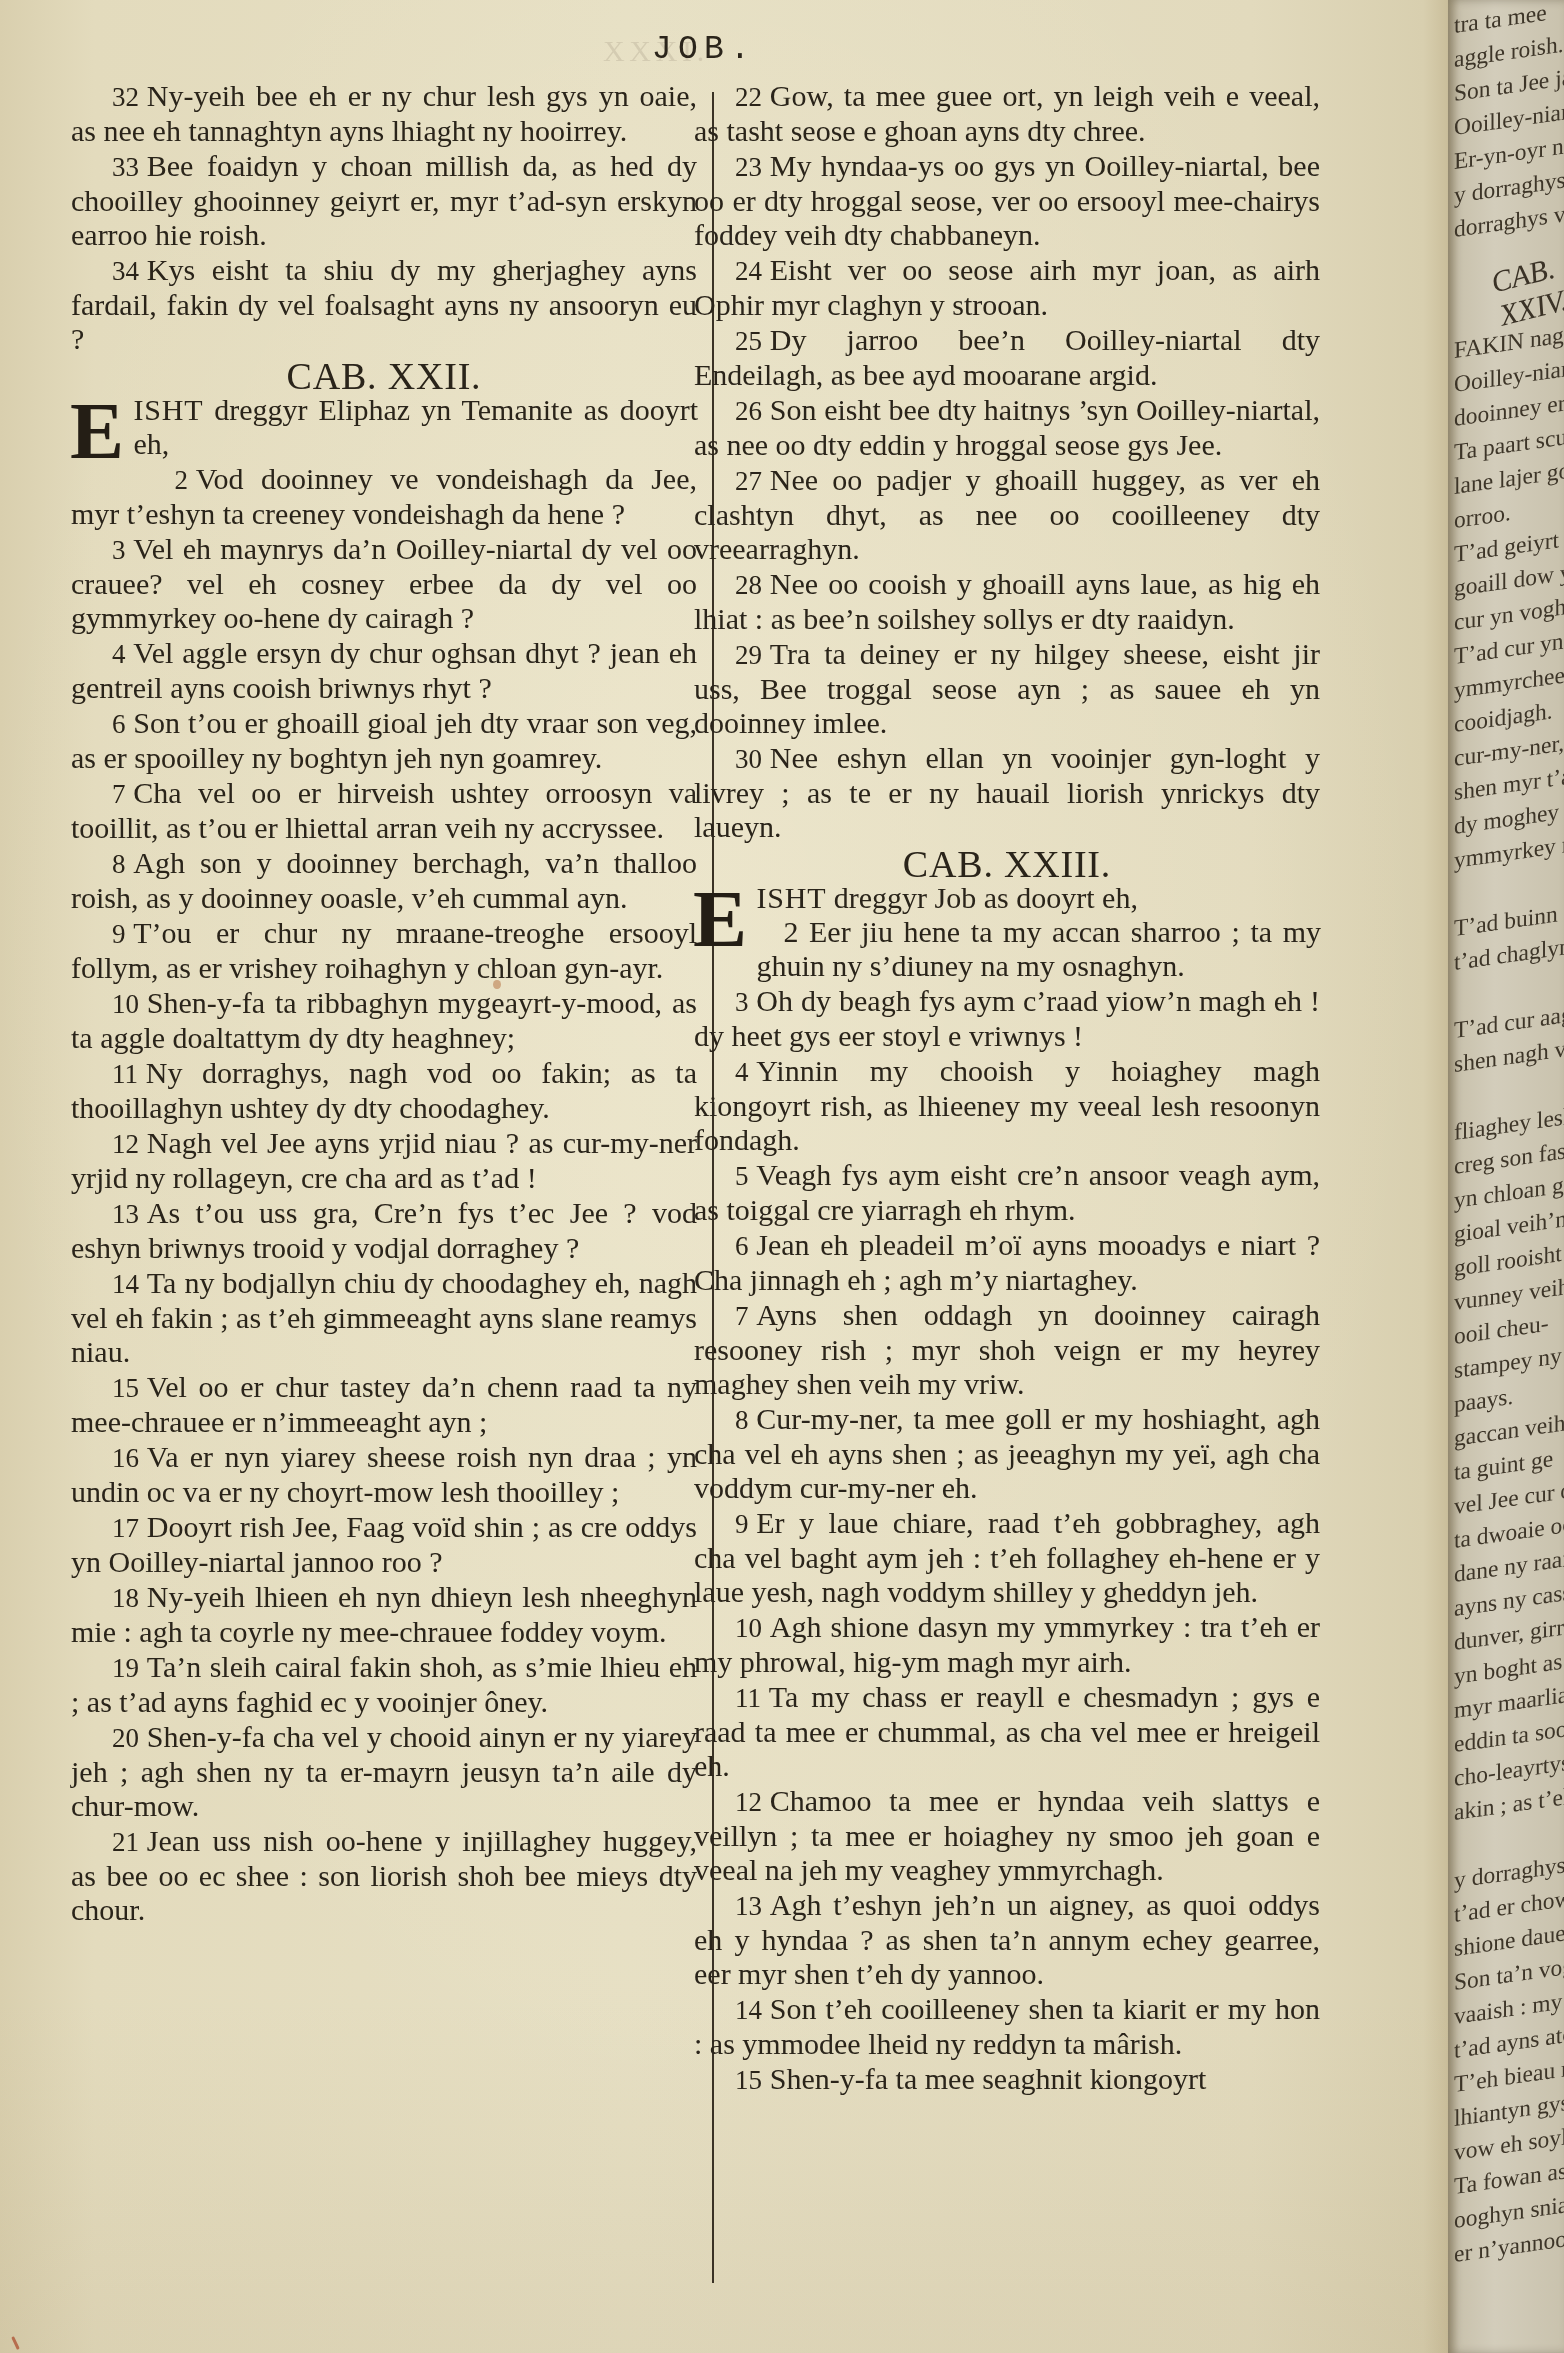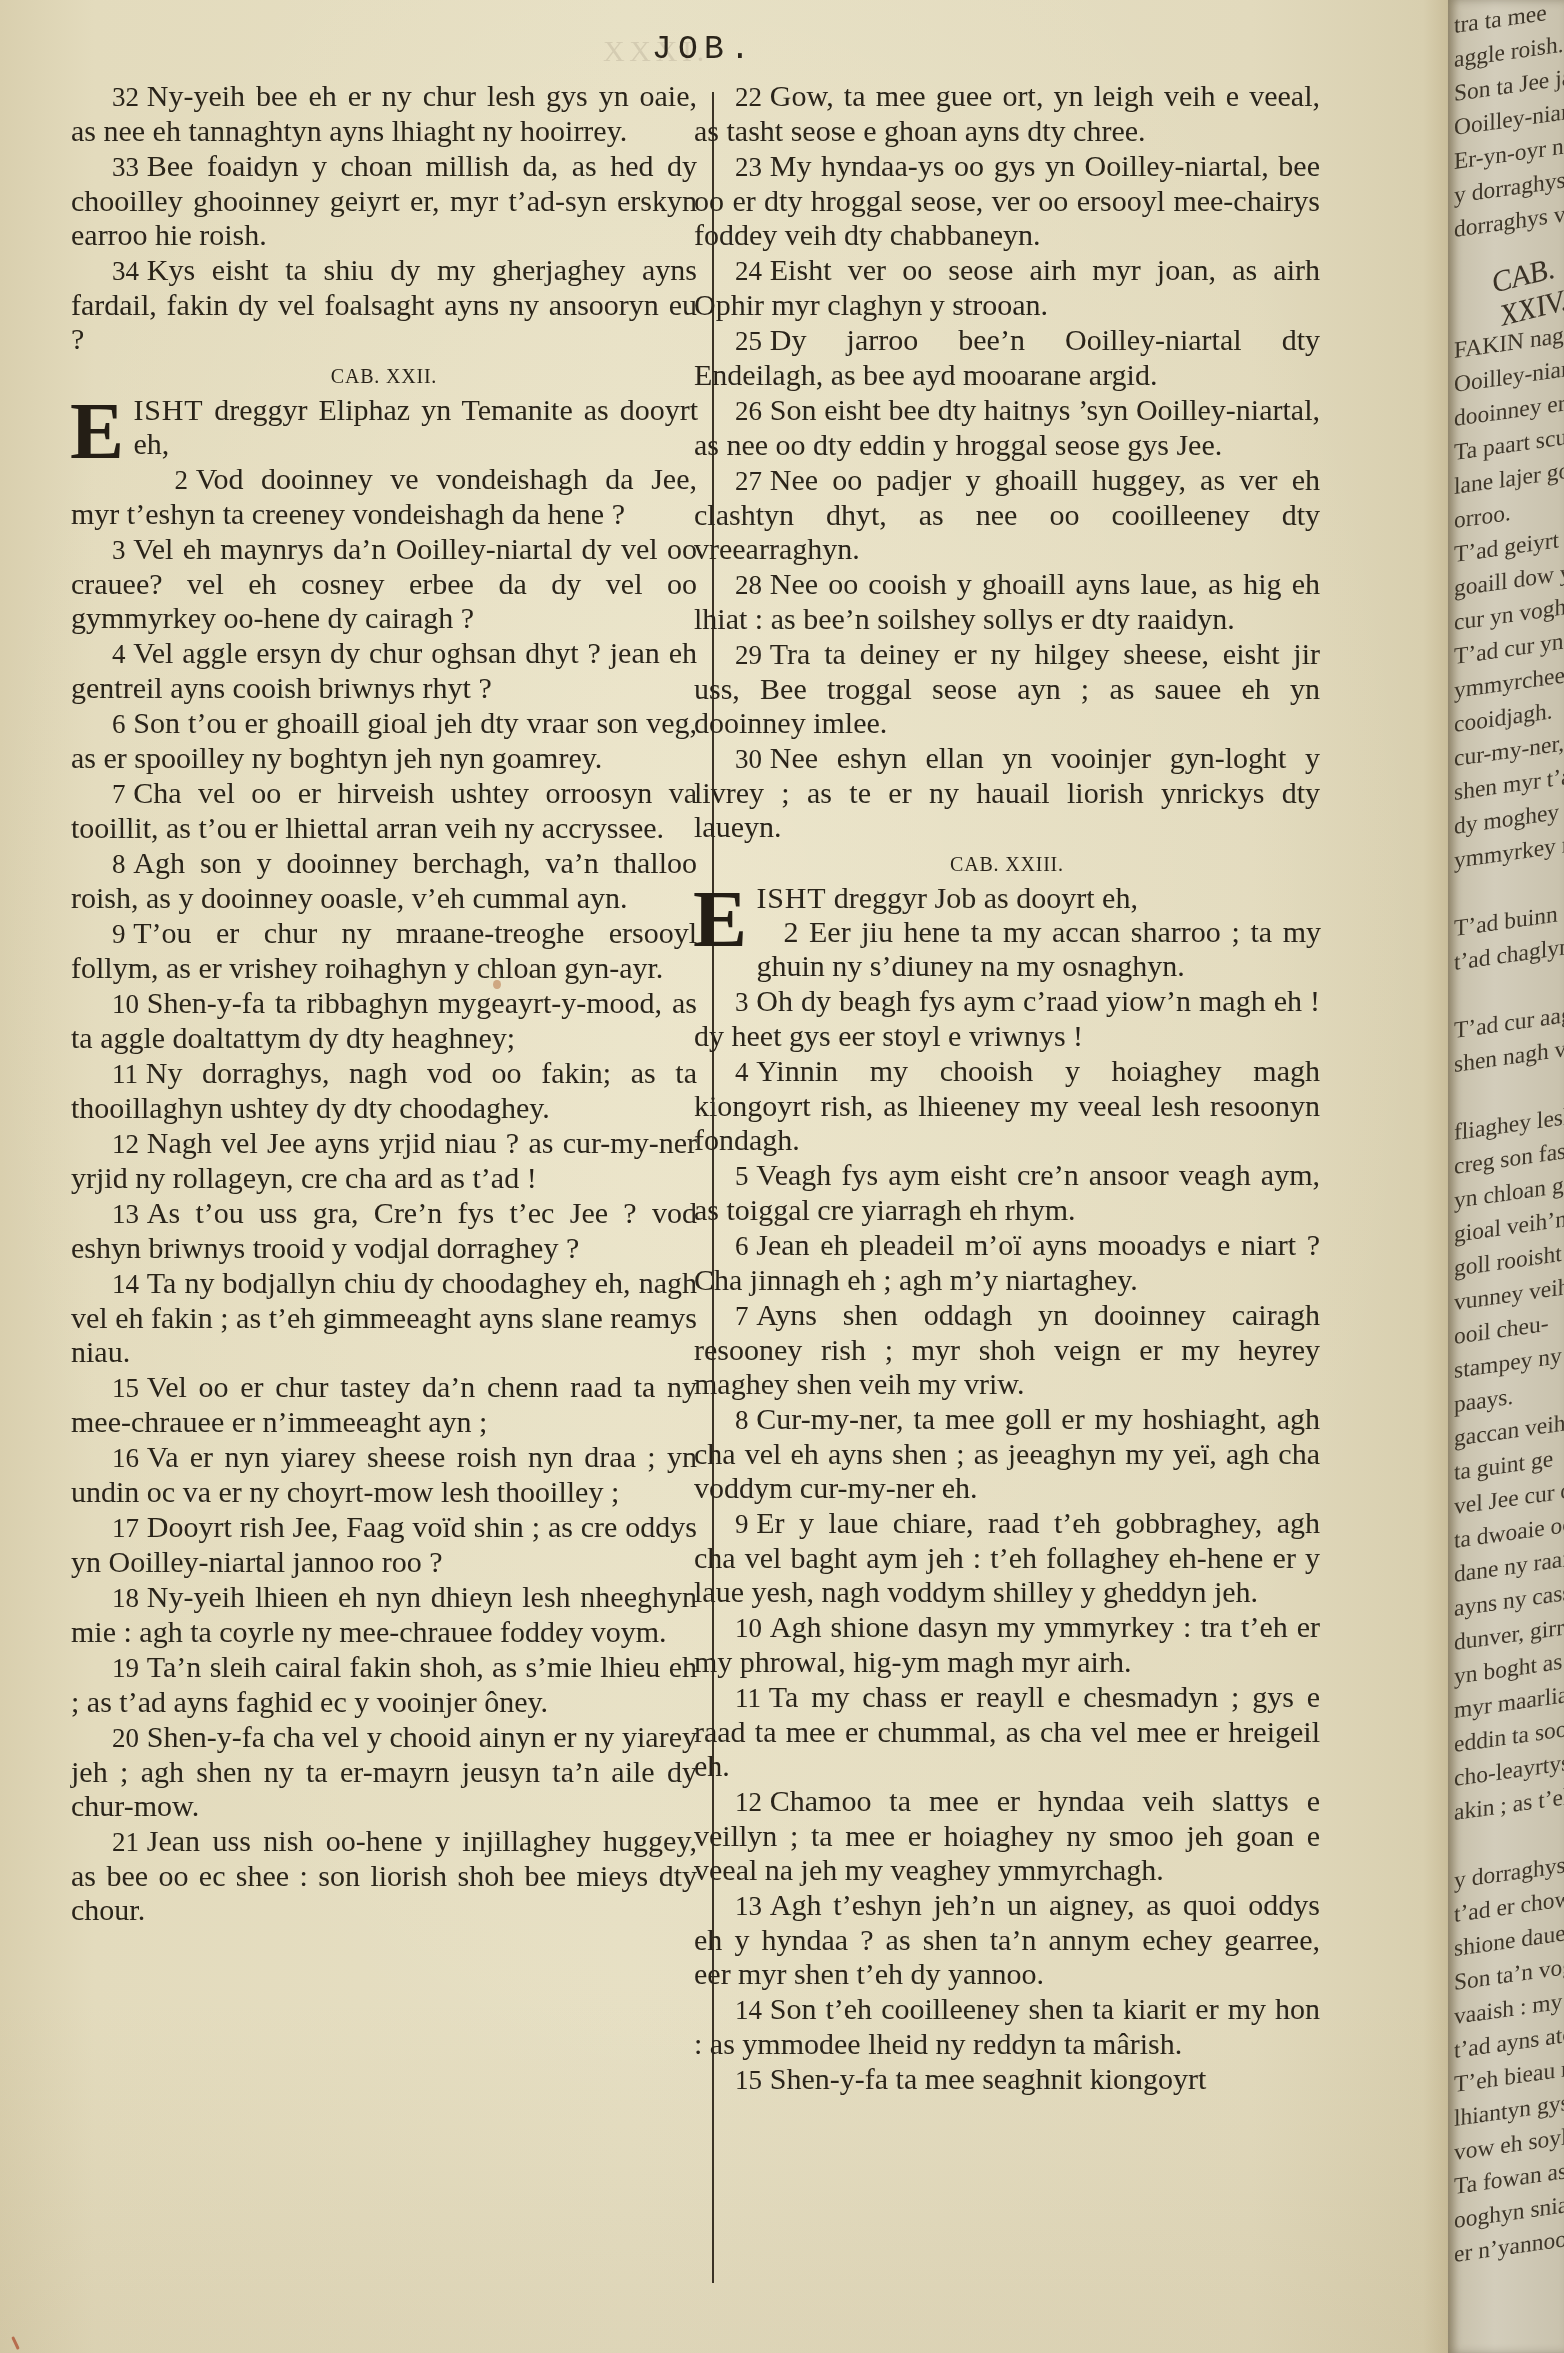--- a/index.html
+++ b/index.html
@@ -26,21 +26,21 @@
     text-align:justify; hyphens:none;
   }
   .col-left { left:70px; width:628px; }
   .col-right { left:693px; width:628px; }
   .rule {
     position:absolute; left:712px; top:92px; width:2.3px; height:2191px; background:#3a3225;
   }
   .verse { text-indent:41px; margin:1px; }
   .verse .num { font-size:27px; margin-right:7.8px; }
   .chapter {
-    text-align:center; font-size:20px; margin:3.1px 0 0 0; letter-spacing:0.8px;
+    text-align:center; font-size:38px; margin:3.1px 0 0 0; letter-spacing:0.8px;
   }
   .opening { margin:0; position:relative; min-height:67px; }
   .dropcap {
     float:left; font-size:81px; line-height:67px; height:67px; margin:4.7px 9.4px 0 0;
     font-weight:bold; font-family:"Liberation Serif", serif; color:#241e15;
   }
   .smallcaps { letter-spacing:0.8px; }
   .next-page {
     position:absolute; left:1448px; top:0; width:117px; height:2354px; overflow:hidden;
     background: linear-gradient(90deg, #b7ad91 0%, #c9c2ad 10%, #d3cdbb 40%, #c9c2ad 100%);

